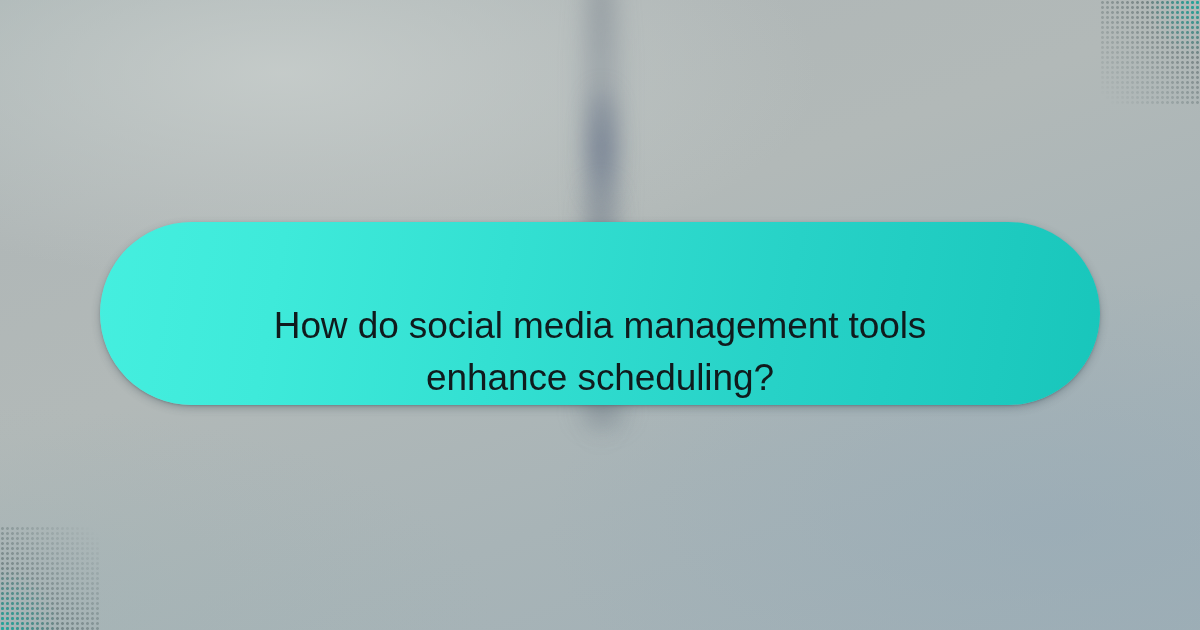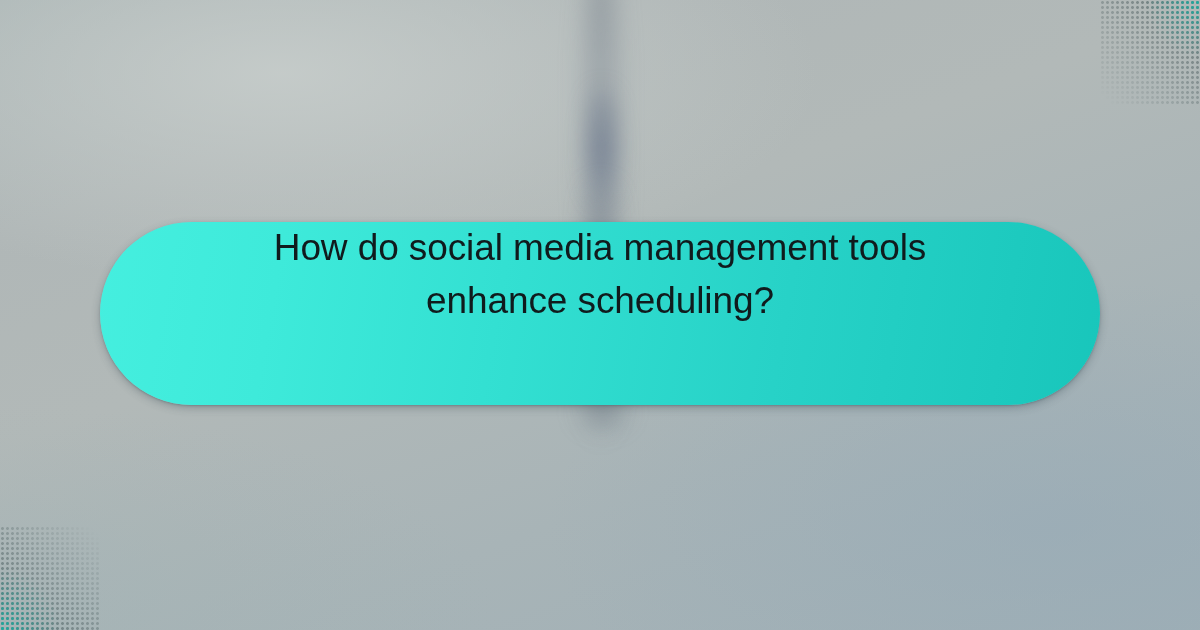--- a/index.html
+++ b/index.html
@@ -165,21 +165,21 @@
     background: linear-gradient(100deg,
       #45efdf 0%,
       #3eeada 18%,
       #33e0d2 40%,
       #27d2c7 68%,
       #18c6bb 100%);
     box-shadow:
       0 3px 9px rgba(40,60,70,0.30),
       0 1px 2px rgba(30,50,60,0.22);
     display: flex;
-    align-items: flex-start;
+    align-items: flex-end;
     justify-content: center;
     box-sizing: border-box;
     padding: 0 70px;
   }
 
   .pill-text {
     font-family: "Liberation Sans", "DejaVu Sans", sans-serif;
     font-size: 37px;
     line-height: 1.42;
     font-weight: 400;

